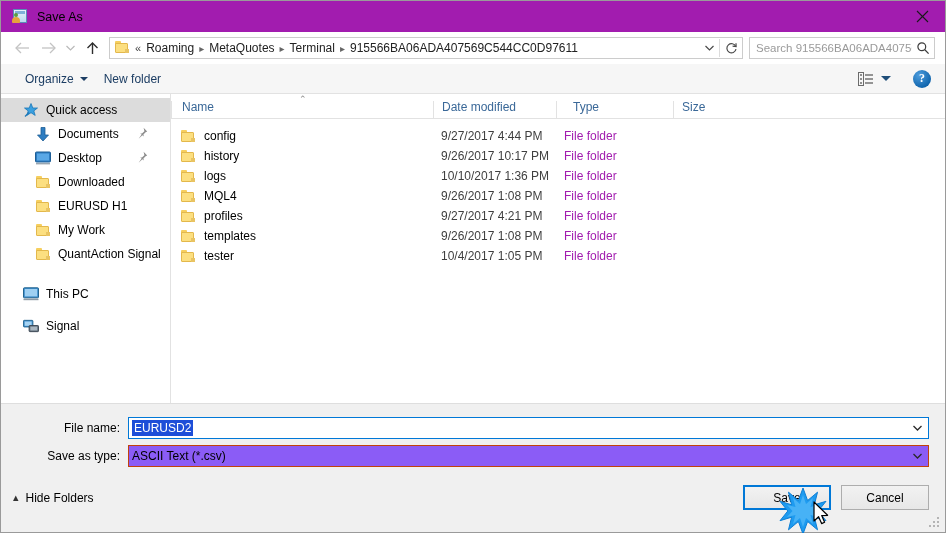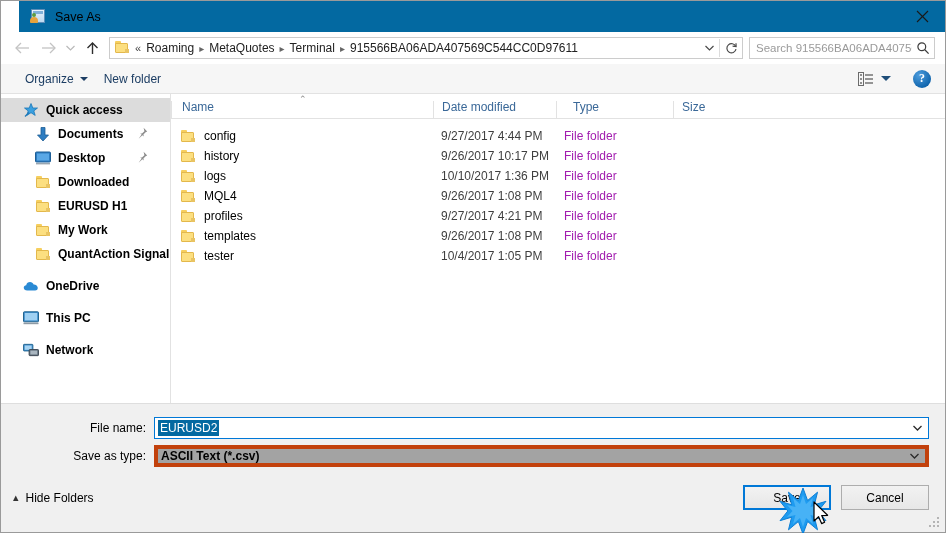--- a/index.html
+++ b/index.html
@@ -21,25 +21,24 @@
     border: 1px solid #9a9a9a;
     background: #ffffff;
     display: flex;
     flex-direction: column;
   }
 
   
   .titlebar {
     height: 31px;
     flex: 0 0 31px;
-    background: #0369a1;
-    display: flex;
-    align-items: center;
-    position: relative;
-    margin-left: 18px;
+    background: #a21caf;
+    display: flex;
+    align-items: center;
+    position: relative;
   }
   .title-icon {
     width: 16px; height: 16px;
     margin-left: 11px; margin-right: 9px;
     position: relative;
   }
   .title-icon .sheet {
     position: absolute; left: 1px; top: 0;
     width: 14px; height: 14px;
     background: linear-gradient(#e8f2fb, #bcd9f0);
@@ -270,21 +269,21 @@
   }
   .sb-item.indent { padding-left: 34px; }
   .sb-item.selected { background: #dcdcdc; }
   .sb-ico {
     width: 16px; height: 16px;
     margin-right: 7px;
     flex: 0 0 16px;
     display: flex; align-items: center; justify-content: center;
     position: relative;
   }
-  .sb-label { overflow: hidden; text-overflow: clip; font-weight: bold; }
+  .sb-label { overflow: hidden; text-overflow: clip; }
   .pin {
     position: absolute; right: 22px; top: 5px;
     width: 11px; height: 13px;
   }
   .sb-gap { height: 8px; }
 
   
   .filelist {
     flex: 1 1 auto;
     display: flex;
@@ -358,21 +357,20 @@
     background: #f0f0f0;
     border-top: 1px solid #dedede;
     padding: 12px 0 0 0;
   }
   .formrow {
     display: flex;
     align-items: center;
     height: 24px;
     margin-bottom: 4px;
     padding-right: 16px;
-    margin-left: 26px;
   }
   .formlabel {
     width: 127px;
     flex: 0 0 127px;
     text-align: right;
     padding-right: 8px;
     box-sizing: border-box;
     font-size: 12px;
     color: #000;
   }
@@ -380,31 +378,31 @@
     flex: 1 1 auto;
     height: 22px;
     background: #ffffff;
     border: 1px solid #7a7a7a;
     box-sizing: border-box;
     display: flex;
     align-items: center;
     position: relative;
   }
   .combo.focused { border: 1px solid #0078d7; }
-  .combo.disabled { background: #a3a3a3; border: 4px solid #c2410c; font-weight: bold; }
+  .combo.disabled { background: #8b5cf6; border: 1px solid #c2410c; }
   .combo-value {
     padding-left: 3px;
     font-size: 12px;
     color: #000;
     flex: 1 1 auto;
     white-space: nowrap;
     overflow: hidden;
   }
   .combo-value.selected-text {
-    background: #0369a1;
+    background: #1d4ed8;
     color: #ffffff;
     display: inline-block;
     flex: 0 0 auto;
     padding: 1px 2px;
     margin-left: 3px;
   }
   .combo-caret {
     width: 22px; height: 20px;
     display: flex; align-items: center; justify-content: center;
     flex: 0 0 22px;
@@ -663,28 +661,20 @@
           <span class="sb-ico">
             <span class="folder-ico">
               <span class="tab"></span>
               <span class="body"></span>
               <span class="fold"></span>
             </span>
           </span>
           <span class="sb-label">QuantAction Signal</span>
         </div>
         <div class="sb-gap"></div>
-        <div class="sb-item">
-          <span class="sb-ico">
-            <svg width="17" height="12" viewBox="0 0 17 12">
-              <path d="M4.5 10.8 C2.2 10.8 0.8 9.4 0.8 7.8 C0.8 6.3 2 5.2 3.4 5.1 C3.8 3.1 5.5 1.8 7.5 1.8 C9.2 1.8 10.7 2.8 11.3 4.3 C13.2 4.1 15.2 5.4 15.6 7.2 C16.1 9.2 14.7 10.8 12.8 10.8 Z" fill="#2a8ad4"></path>
-            </svg>
-          </span>
-          <span class="sb-label">OneDrive</span>
-        </div>
         <div class="sb-gap"></div>
         <div class="sb-item">
           <span class="sb-ico">
             <svg width="16" height="14" viewBox="0 0 16 14">
               <rect x="0.5" y="0.8" width="15" height="10" rx="0.8" fill="#3d8dcc" stroke="#23648f"></rect>
               <rect x="1.8" y="2" width="12.4" height="7.4" fill="#9fd0f2"></rect>
               <rect x="0.5" y="11.6" width="15" height="1.6" fill="#8e9aa4"></rect>
             </svg>
           </span>
           <span class="sb-label">This PC</span>
@@ -692,21 +682,21 @@
         <div class="sb-gap"></div>
         <div class="sb-item">
           <span class="sb-ico">
             <svg width="17" height="14" viewBox="0 0 17 14">
               <rect x="0.5" y="1" width="10" height="7" rx="0.8" fill="#3d8dcc" stroke="#23648f"></rect>
               <rect x="1.8" y="2.2" width="7.4" height="4.6" fill="#a7d4f3"></rect>
               <rect x="6.5" y="6.5" width="10" height="6.5" rx="0.8" fill="#5c6a76" stroke="#3c4853"></rect>
               <rect x="7.8" y="7.6" width="7.4" height="4.2" fill="#aab6c0"></rect>
             </svg>
           </span>
-          <span class="sb-label">Network</span>
+          <span class="sb-label">Signal</span>
         </div>
       </div>
 
     <div class="filelist">
       <div class="headers">
         <div class="sort-indicator">⌃</div>
         <div class="hcell h-name">Name</div>
         <div class="hcell h-date">Date modified</div>
         <div class="hcell h-type">Type</div>
         <div class="hcell h-size">Size</div>

